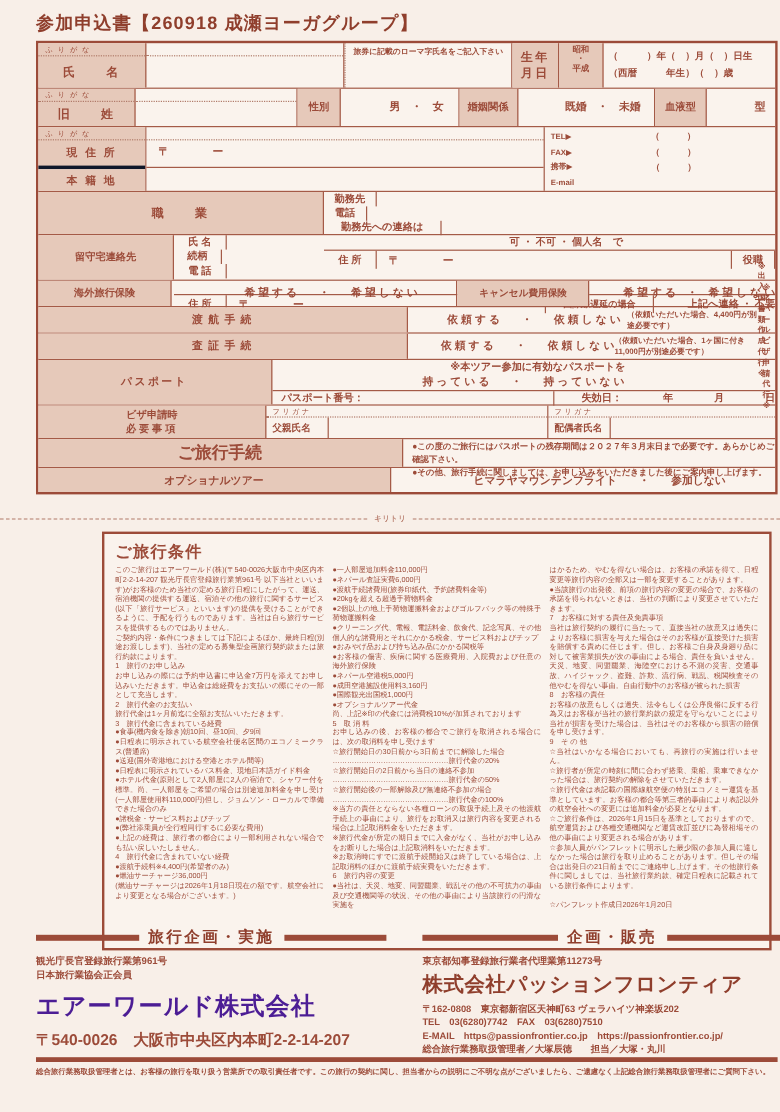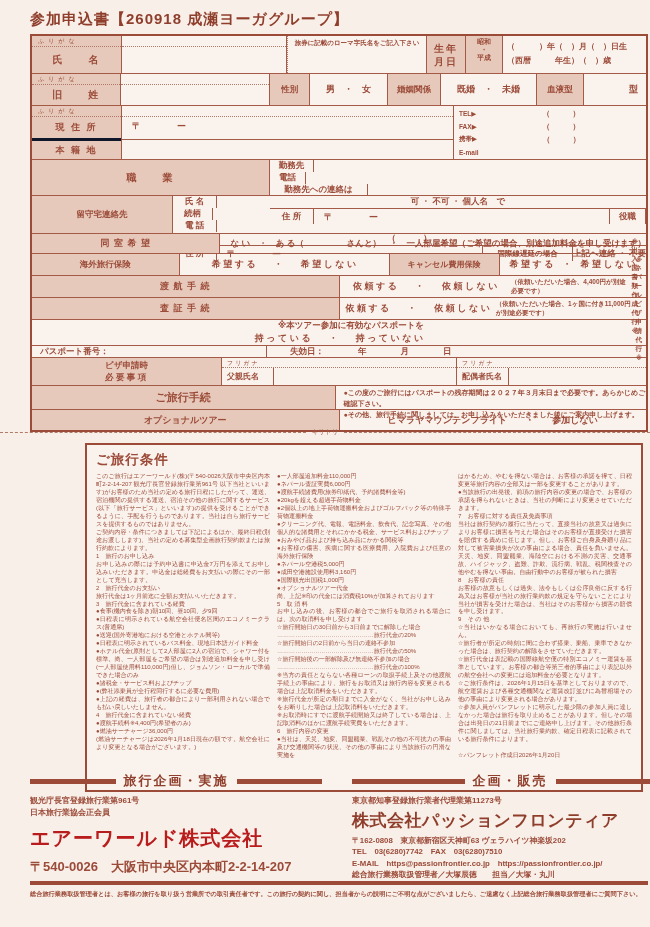--- a/index.html
+++ b/index.html
@@ -27,21 +27,21 @@
   .lbl { background: #e6c9ba; }
   .stack { display: flex; flex-direction: column; }
   .furi {
     font-size: 6px; letter-spacing: 4px; padding: 1px 0 0 6px;
     border-bottom: 1px dotted #b07a69; height: 11px; flex: none;
   }
   .lblmain {
     flex: 1; display: flex; align-items: center; justify-content: center;
     font-size: 10px; font-weight: bold; letter-spacing: 2px; white-space: pre;
   }
-  .center { display: flex; align-items: center; justify-content: center; }
+  .center { display: flex; align-items: center; justify-content: center; margin-left: 28px; }
   .opt { font-size: 9px; font-weight: bold; white-space: pre; }
   .small { font-size: 6.5px; }
   .fillcell { flex: 1; }
   .postal { font-size: 9px; font-weight: bold; padding: 3px 0 0 10px; letter-spacing: 6px; }
   .ilbl { font-size: 8.5px; font-weight: bold; display:flex; align-items:center; justify-content:center; white-space:pre; }
   .subrow { display: flex; flex: 1; }
   .bB { border-bottom: 1px solid #a45a47; flex-direction: column; }
   .bL { border-left: 1px solid #a45a47; }
   .dotL { border-left: 1px dotted #b07a69; }
   .note-top { font-size: 6.5px; font-weight: bold; text-align: center; padding-top: 3px; height: 13px; flex: none; }
@@ -68,21 +68,21 @@
     flex: 1; font-size: 6.05px; line-height: 1.32;
     white-space: pre-line; text-align: justify; word-break: break-all;
   }
   
   .footer-left { left: 30px; top: 772px; width: 292px; }
   .footer-right { left: 352px; top: 772px; width: 316px; }
   .fheader { display: flex; align-items: center; gap: 8px; margin-bottom: 5px; }
   .fbar { flex: 1; height: 5px; background: #9c4b39; }
   .fheader-text { font-size: 13px; font-weight: bold; letter-spacing: 2px; color:#8f3e2c; white-space: nowrap; }
   .reg { font-size: 8px; font-weight: bold; line-height: 1.5; }
-  .company-l { font-size: 20px; font-weight: bold; letter-spacing: 1px; color:#b91c1c; margin: 6px 0 6px 0; }
+  .company-l { font-size: 20px; font-weight: bold; letter-spacing: 1px; color:#4c1d95; margin: 6px 0 6px 0; }
   .company-r { font-size: 17px; font-weight: bold; letter-spacing: 0.5px; color:#8f3e2c; margin: 2px 0 3px 0; }
   .addr { font-size: 13px; font-weight: bold; line-height: 1.45; }
   .addr-sm { font-size: 7.8px; font-weight: bold; line-height: 1.45; }
   .thick-rule { left: 30px; top: 881px; width: 618px; height: 4px; background: #9c4b39; }
   .bottom-note {
     left: 30px; top: 889px; width: 618px;
     font-size: 6.2px; line-height: 1.6; text-align: justify; font-weight: bold;
   }
 </style>
 </head>
@@ -197,24 +197,20 @@
         </div>
         <div class="subrow">
           <div class="cell ilbl" style="width:44px">住 所</div>
           <div class="cell postal" style="width:266px;padding-top:2px">〒　　ー</div>
           <div class="cell ilbl" style="width:90px;font-size:7.5px">国際線遅延の場合</div>
           <div class="cell center opt" style="flex:1;font-size:8.5px">上記へ連絡 ・ 不要</div>
         </div>
       </div>
     </div>
 
-    <div class="row" style="height:20px">
-      <div class="cell lbl lblmain" style="width:90px;font-size:9px;letter-spacing:1px">同 室 希 望</div>
-      <div class="cell opt" style="flex:1;display:flex;align-items:center;padding-left:10px;font-size:8.5px">な い　・　あ る（　　　　　さんと）　・　一人部屋希望（ご希望の場合、別途追加料金を申し受けます）</div>
-    </div>
 
     <div class="row" style="height:22px">
       <div class="cell lbl lblmain" style="width:90px;font-size:8.5px;letter-spacing:0">海外旅行保険</div>
       <div class="cell center opt" style="width:210px">希 望 す る　　・　　希 望 し な い</div>
       <div class="cell lbl ilbl" style="width:110px;font-size:8px">キャンセル費用保険</div>
       <div class="cell center opt" style="flex:1">希 望 す る　・　希 望 し な い</div>
     </div>
 
     <div class="row" style="height:22px">
       <div class="cell lbl lblmain" style="width:90px;font-size:9px;letter-spacing:1px">渡 航 手 続</div>
@@ -228,20 +224,21 @@
     <div class="row" style="height:22px">
       <div class="cell lbl lblmain" style="width:90px;font-size:9px;letter-spacing:1px">査 証 手 続</div>
       <div style="flex:1;display:flex;align-items:center">
         <div class="center opt" style="width:210px">依 頼 す る　　・　　依 頼 し な い</div>
         <div class="small" style="font-weight:bold">（依頼いただいた場合、1ヶ国に付き11,000円が別途必要です）</div>
         <div class="small" style="font-weight:bold;flex:1;text-align:right;padding-right:4px">※ネパールビザ申請代行※</div>
       </div>
     </div>
 
     <div class="row" style="height:38px">
+      <div class="cell lbl lblmain" style="width:90px;font-size:9px">パスポート</div>
       <div class="stack" style="flex:1">
         <div class="subrow bB" style="align-items:center">
           <span class="pass-note">※本ツアー参加に有効なパスポートを</span>
           <span class="opt" style="flex:1;text-align:center">持 っ て い る　　・　　持 っ て い な い</span>
         </div>
         <div class="subrow">
           <div class="cell" style="width:235px;display:flex;align-items:center;padding-left:8px;font-size:8.5px;font-weight:bold">
               <span>パスポート番号：</span>
             </div>
           <div class="cell opt" style="flex:1;display:flex;align-items:center;padding-left:23px;font-size:8.5px;white-space:pre"><span>失効日：　　　　年　　　　月　　　　日</span></div>
@@ -262,21 +259,21 @@
       <div class="cell stack" style="flex:1">
         <div class="tinylbl">フリガナ</div>
         <div style="display:flex;flex:1">
           <div class="namecell">配偶者氏名</div>
           <div style="flex:1"></div>
         </div>
       </div>
     </div>
 
     <div class="row" style="height:24px">
-      <div class="cell lbl lblmain" style="width:90px;font-size:11px;letter-spacing:0">ご旅行手続</div>
+      <div class="cell lbl lblmain" style="width:90px;font-size:14px;letter-spacing:0">ご旅行手続</div>
       <div style="flex:1;padding:2px 0 0 8px">
         <div class="proc-line">●この度のご旅行にはパスポートの残存期間は２０２７年３月末日まで必要です。あらかじめご確認下さい。</div>
         <div class="proc-line">●その他、旅行手続に関しましては、お申し込みをいただきました後にご案内申し上げます。</div>
       </div>
     </div>
 
     <div class="row" style="height:20px">
       <div class="cell lbl lblmain" style="width:110px;font-size:9px;letter-spacing:0">オプショナルツアー</div>
       <div class="cell center opt" style="flex:1;font-size:9px">ヒマラヤマウンテンフライト　　・　　参加しない</div>
     </div>

